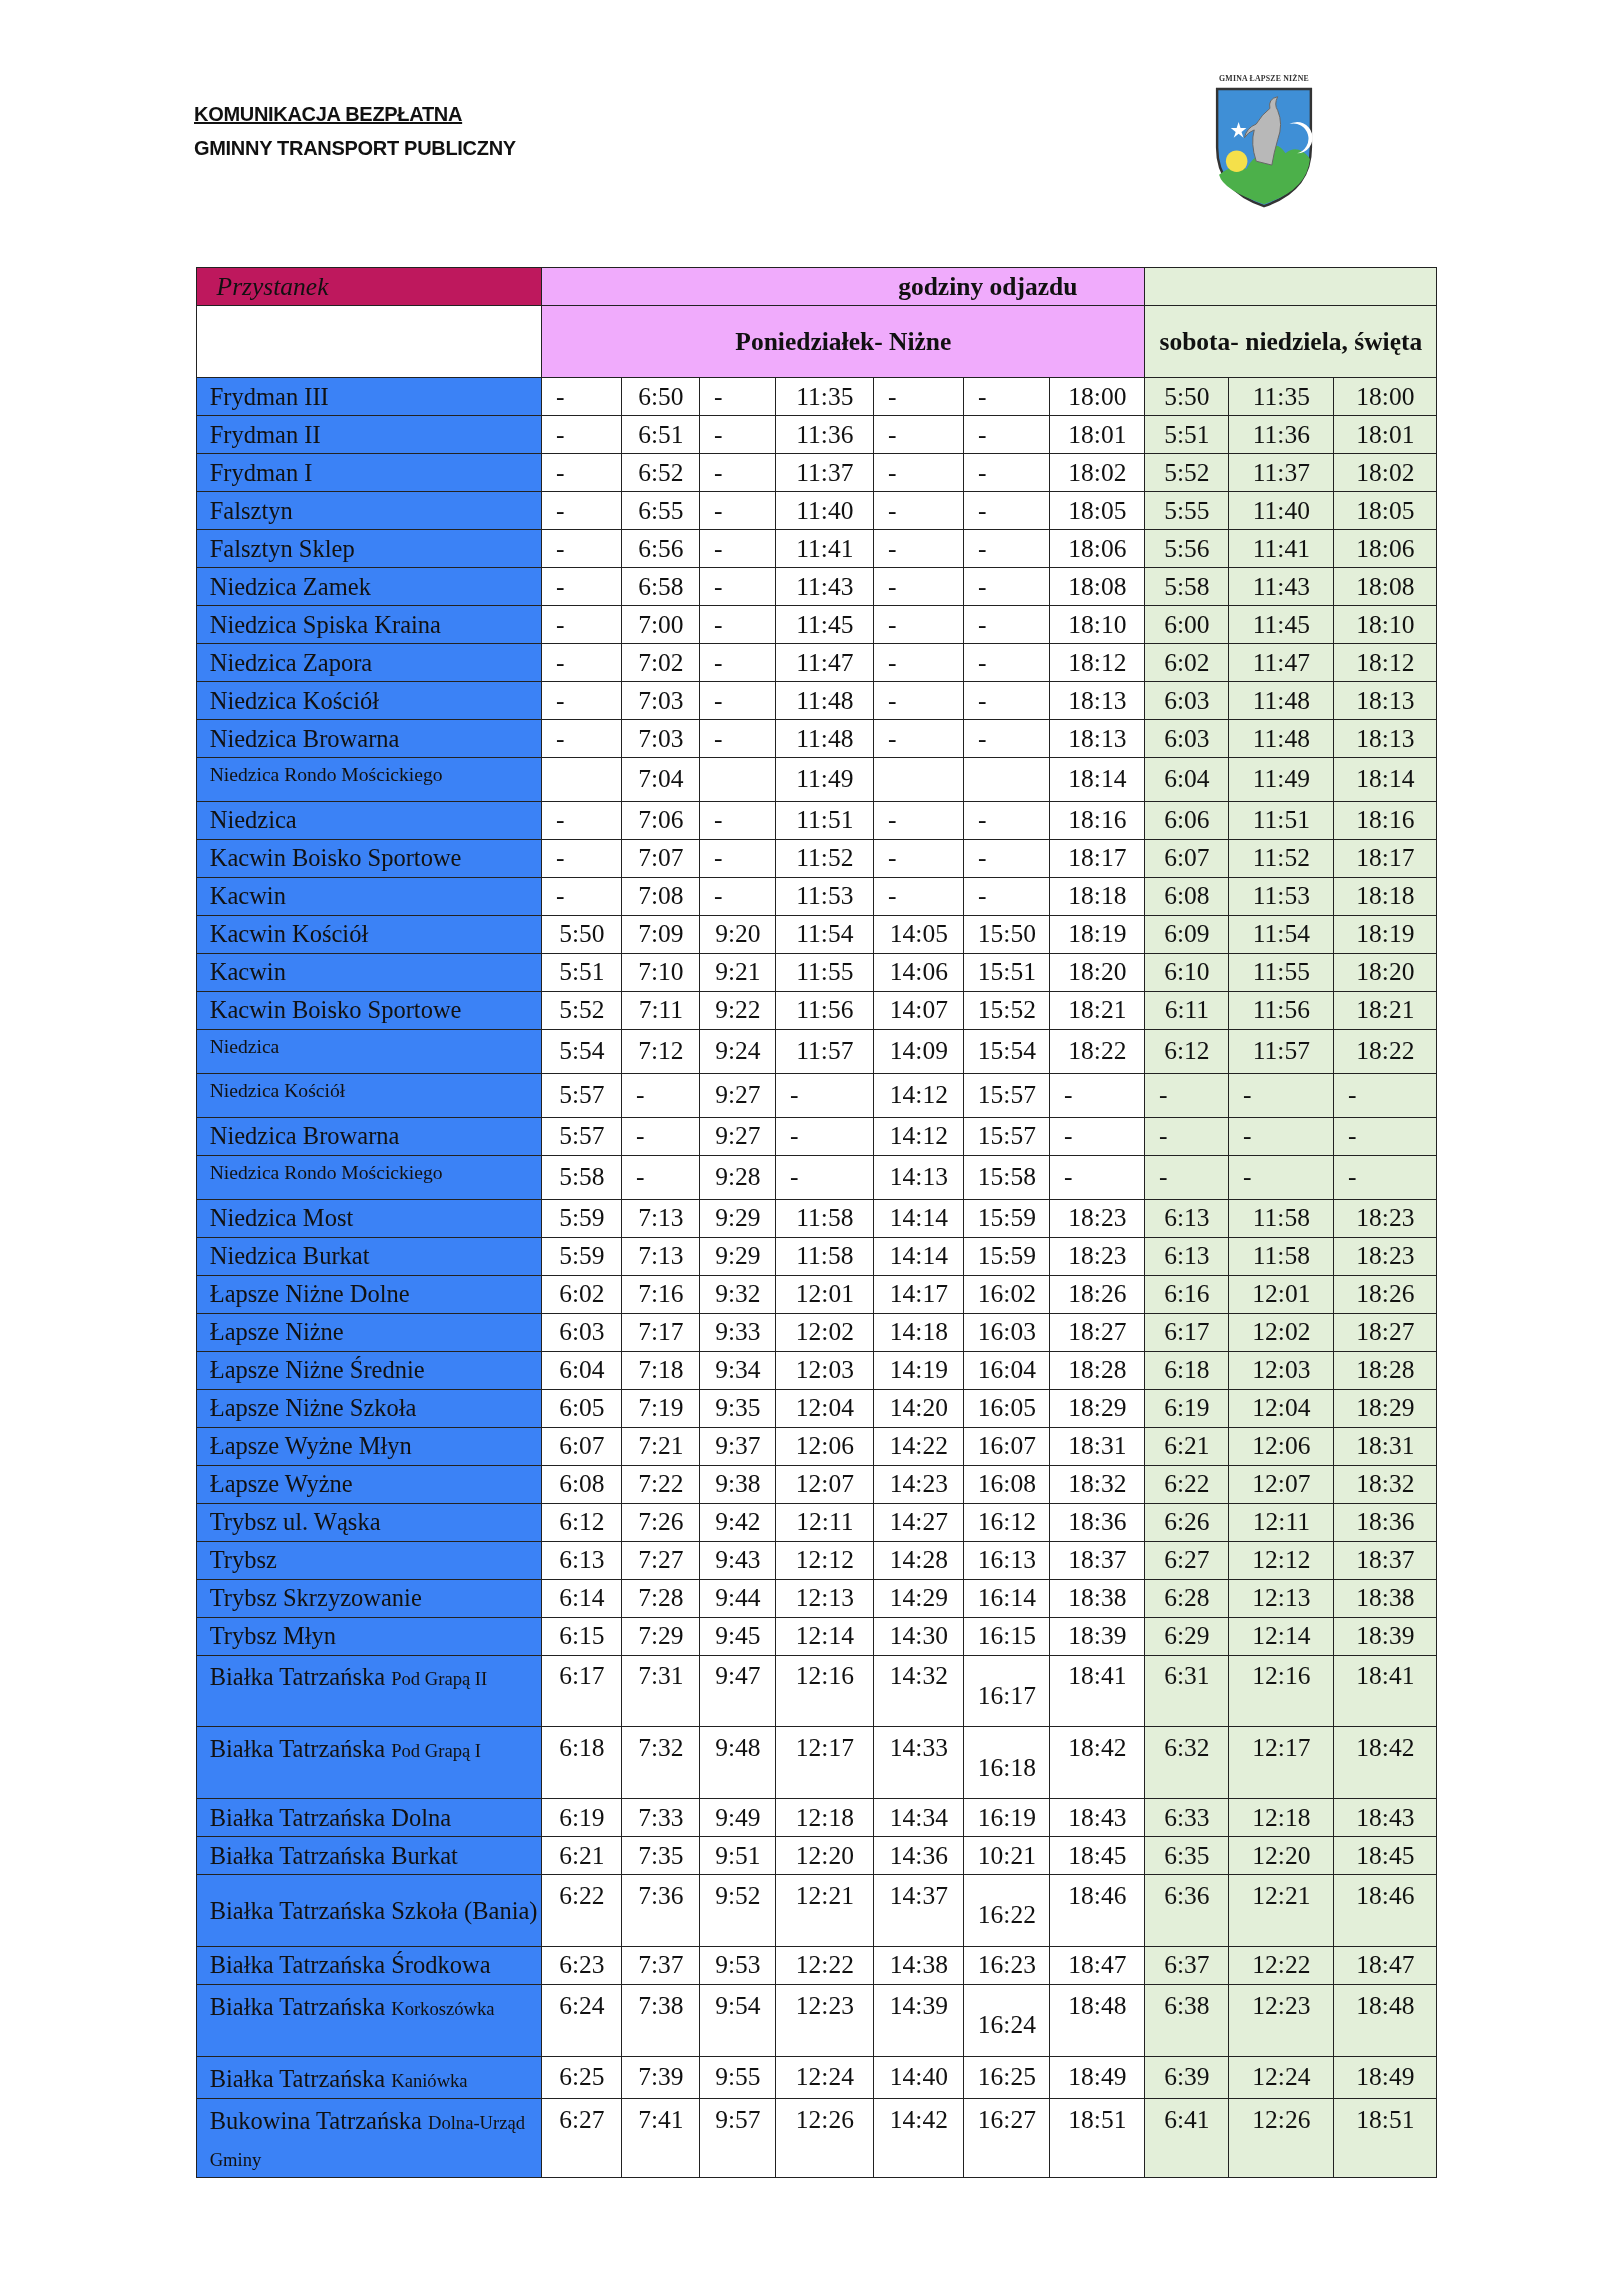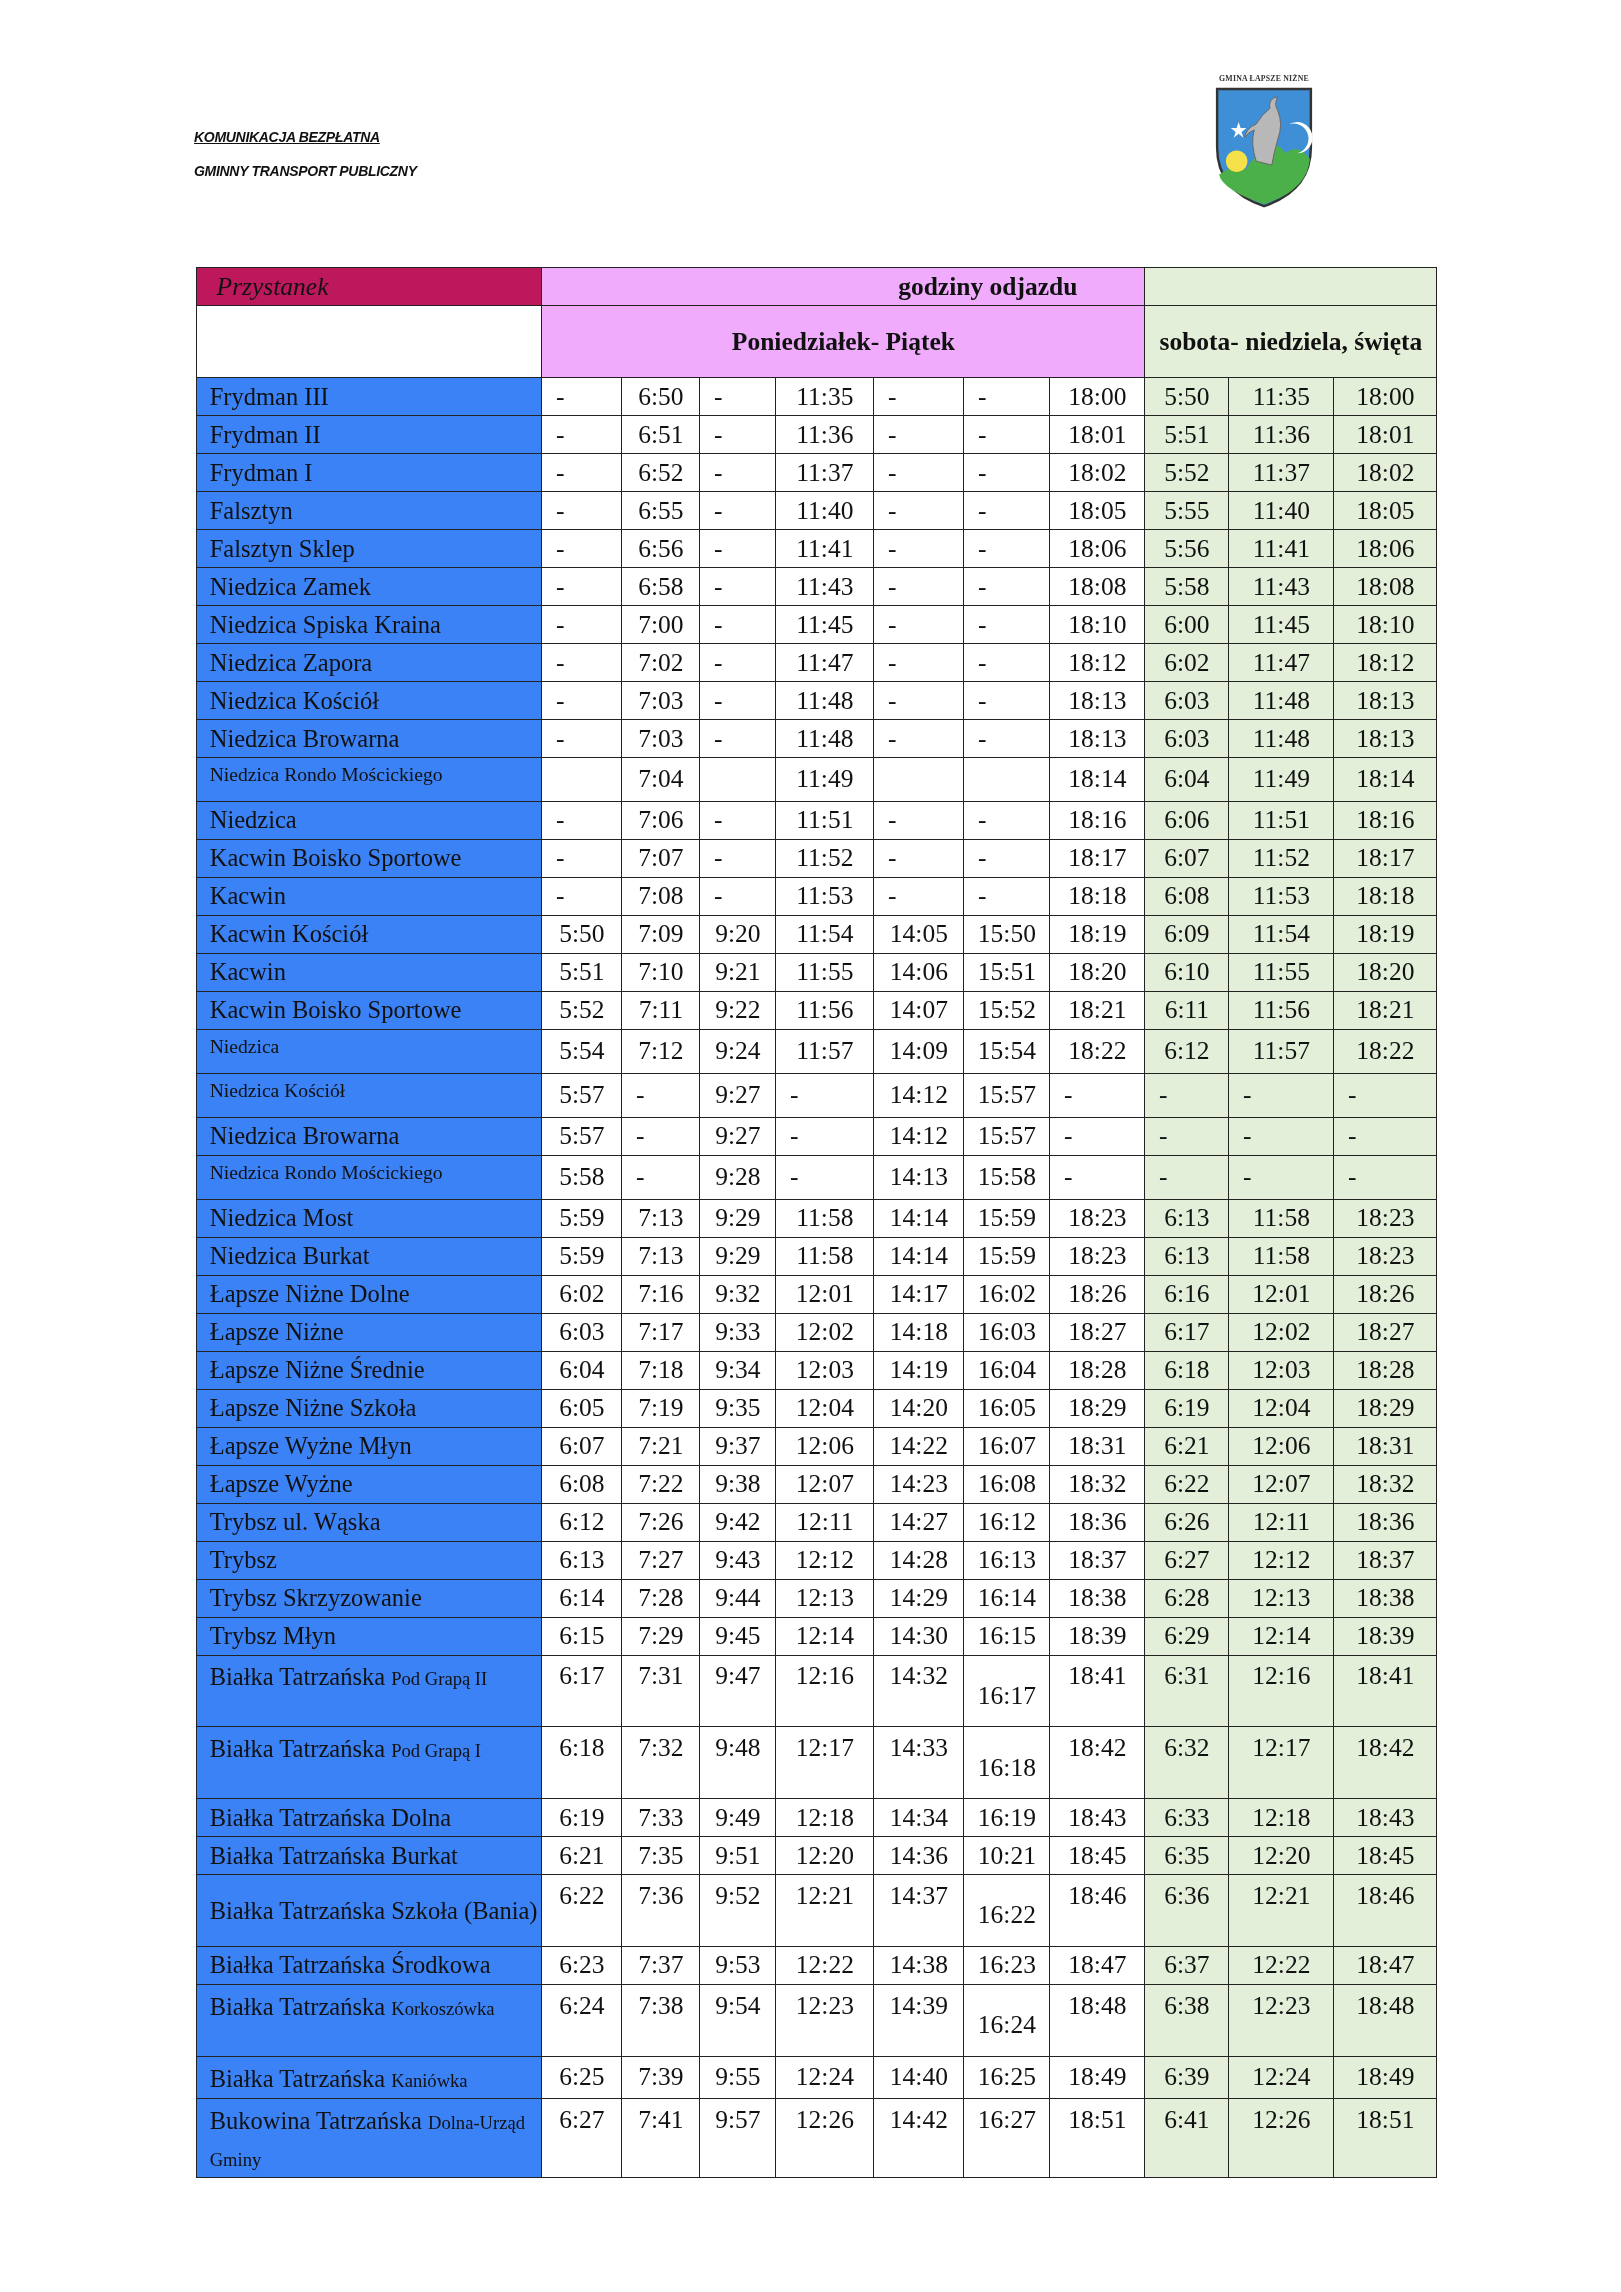--- a/index.html
+++ b/index.html
@@ -1,17 +1,17 @@
 <!DOCTYPE html>
 <html><head>
 <meta charset="utf-8">
 <style>
   html, body { margin:0; padding:0; background:#ffffff; }
   body { width:1621px; height:2293px; position:relative; overflow:hidden; font-family:"Liberation Serif", serif; color:#111; }
-  .header { position:absolute; left:194px; top:120px; font-family:"Liberation Sans", sans-serif; font-weight:bold; font-size:14px; line-height:34px; letter-spacing:-0.3px;font-style:italic; }
+  .header { position:absolute; left:194px; top:97px; font-family:"Liberation Sans", sans-serif; font-weight:bold; font-size:20px; line-height:34px; letter-spacing:-0.3px; }
   .header .l1 { text-decoration:underline; }
   .header .gap { display:inline-block; width:31px; }
   .crest { position:absolute; left:1213px; top:74px; width:147px; height:137px; }
   .crest .cap { font-family:"Liberation Serif", serif; font-weight:bold; font-size:7.8px; text-align:center; width:98px; margin-left:2px; letter-spacing:0.2px; color:#333; }
   table.tt { position:absolute; left:196px; top:267px; border-collapse:collapse; table-layout:fixed; }
   table.tt td { border:1.5px solid #222; font-size:25.5px; height:37px; padding:0 3.9px; vertical-align:middle; white-space:nowrap; overflow:hidden; }
   table.tt td.stop { background:#3b82f6; padding-left:12.7px; font-size:24.5px; }
   table.tt td.stop.small { font-size:19.6px; vertical-align:top; padding-top:5.9px; }
   table.tt td.stop.two { white-space:normal; line-height:35px; vertical-align:top; padding-top:3.9px; }
   table.tt td.stop .sm { font-size:18.6px; }
@@ -66,21 +66,21 @@
       <col style="width:103px">
   </colgroup>
   <tbody>
       <tr>
     <td class="h-stop">Przystanek</td>
     <td class="h-group right" colspan="7">godziny odjazdu</td>
     <td class="h-wkfill" colspan="3"></td>
   </tr>
   <tr>
     <td class="h-empty"></td>
-    <td class="h-group" colspan="7">Poniedziałek- Piątek</td>
+    <td class="h-group" colspan="7">Poniedziałek- Niżne</td>
     <td class="h-week" colspan="3">sobota- niedziela, święta</td>
   </tr>
   </tbody>
     <tbody id="rows">
       <tr>
         <td class="stop"><span>Frydman III</span></td>
         <td class="t dash">-</td>
         <td class="t">6:50</td>
         <td class="t dash">-</td>
         <td class="t">11:35</td>

